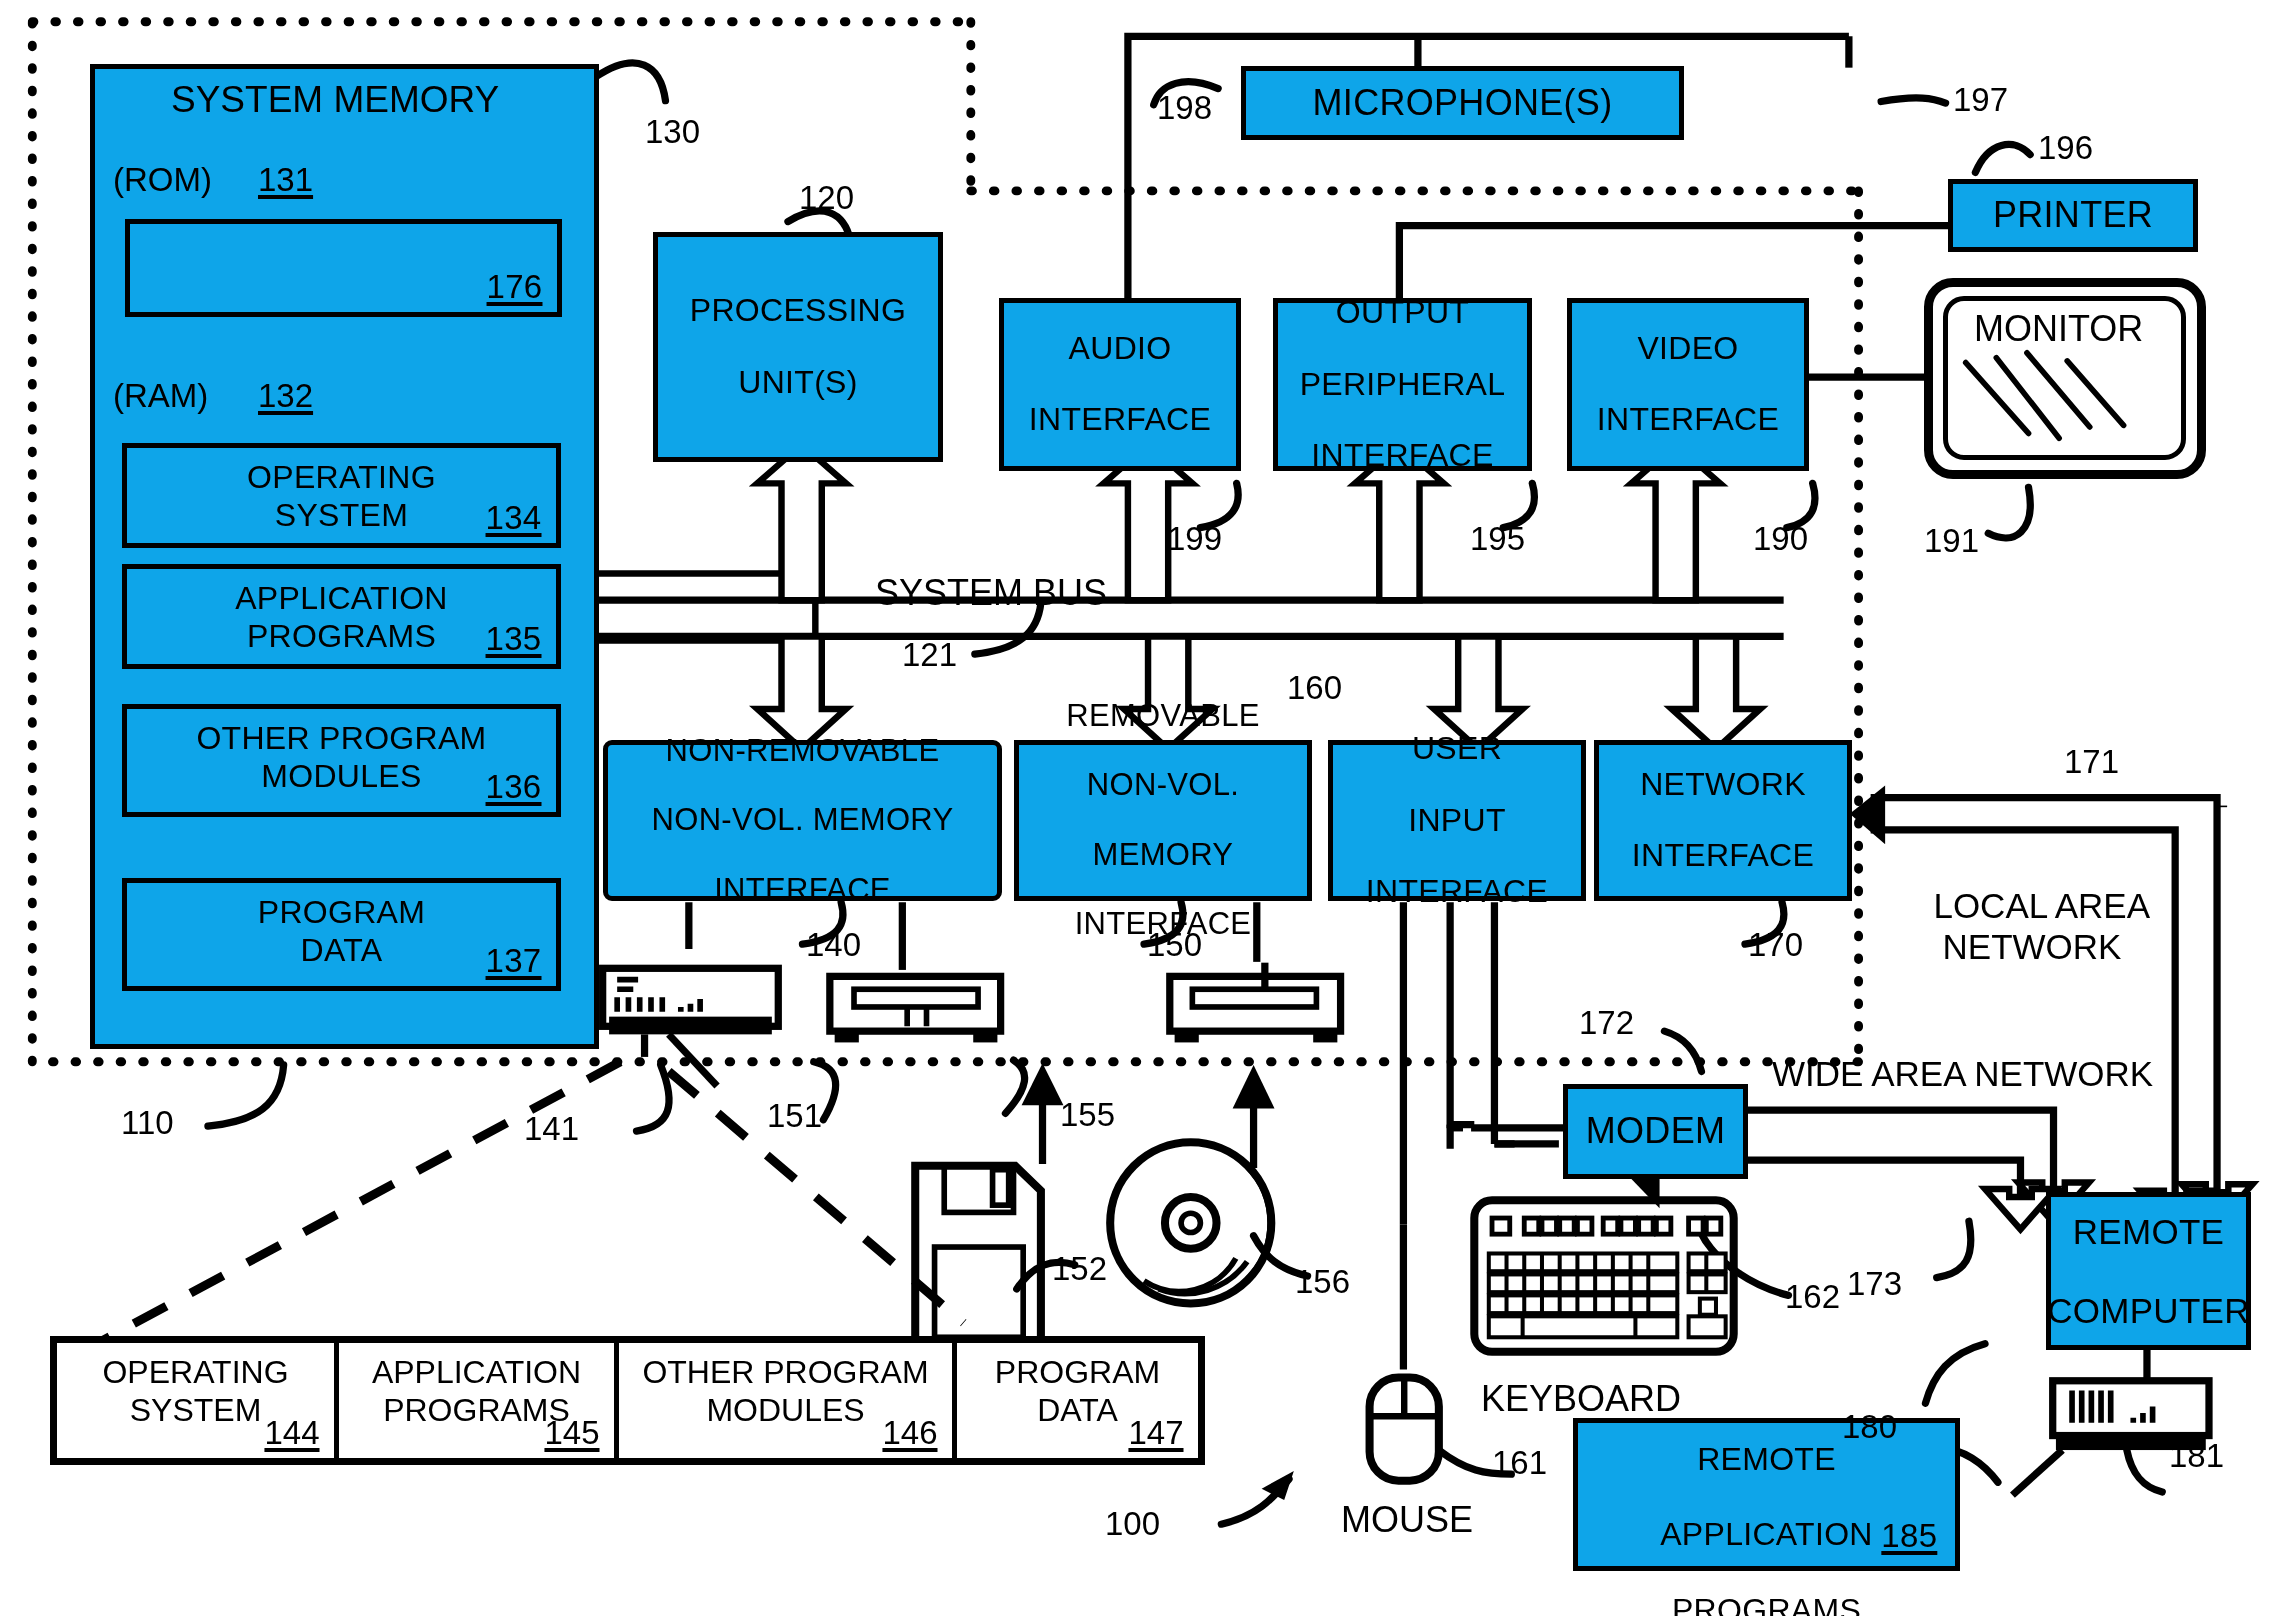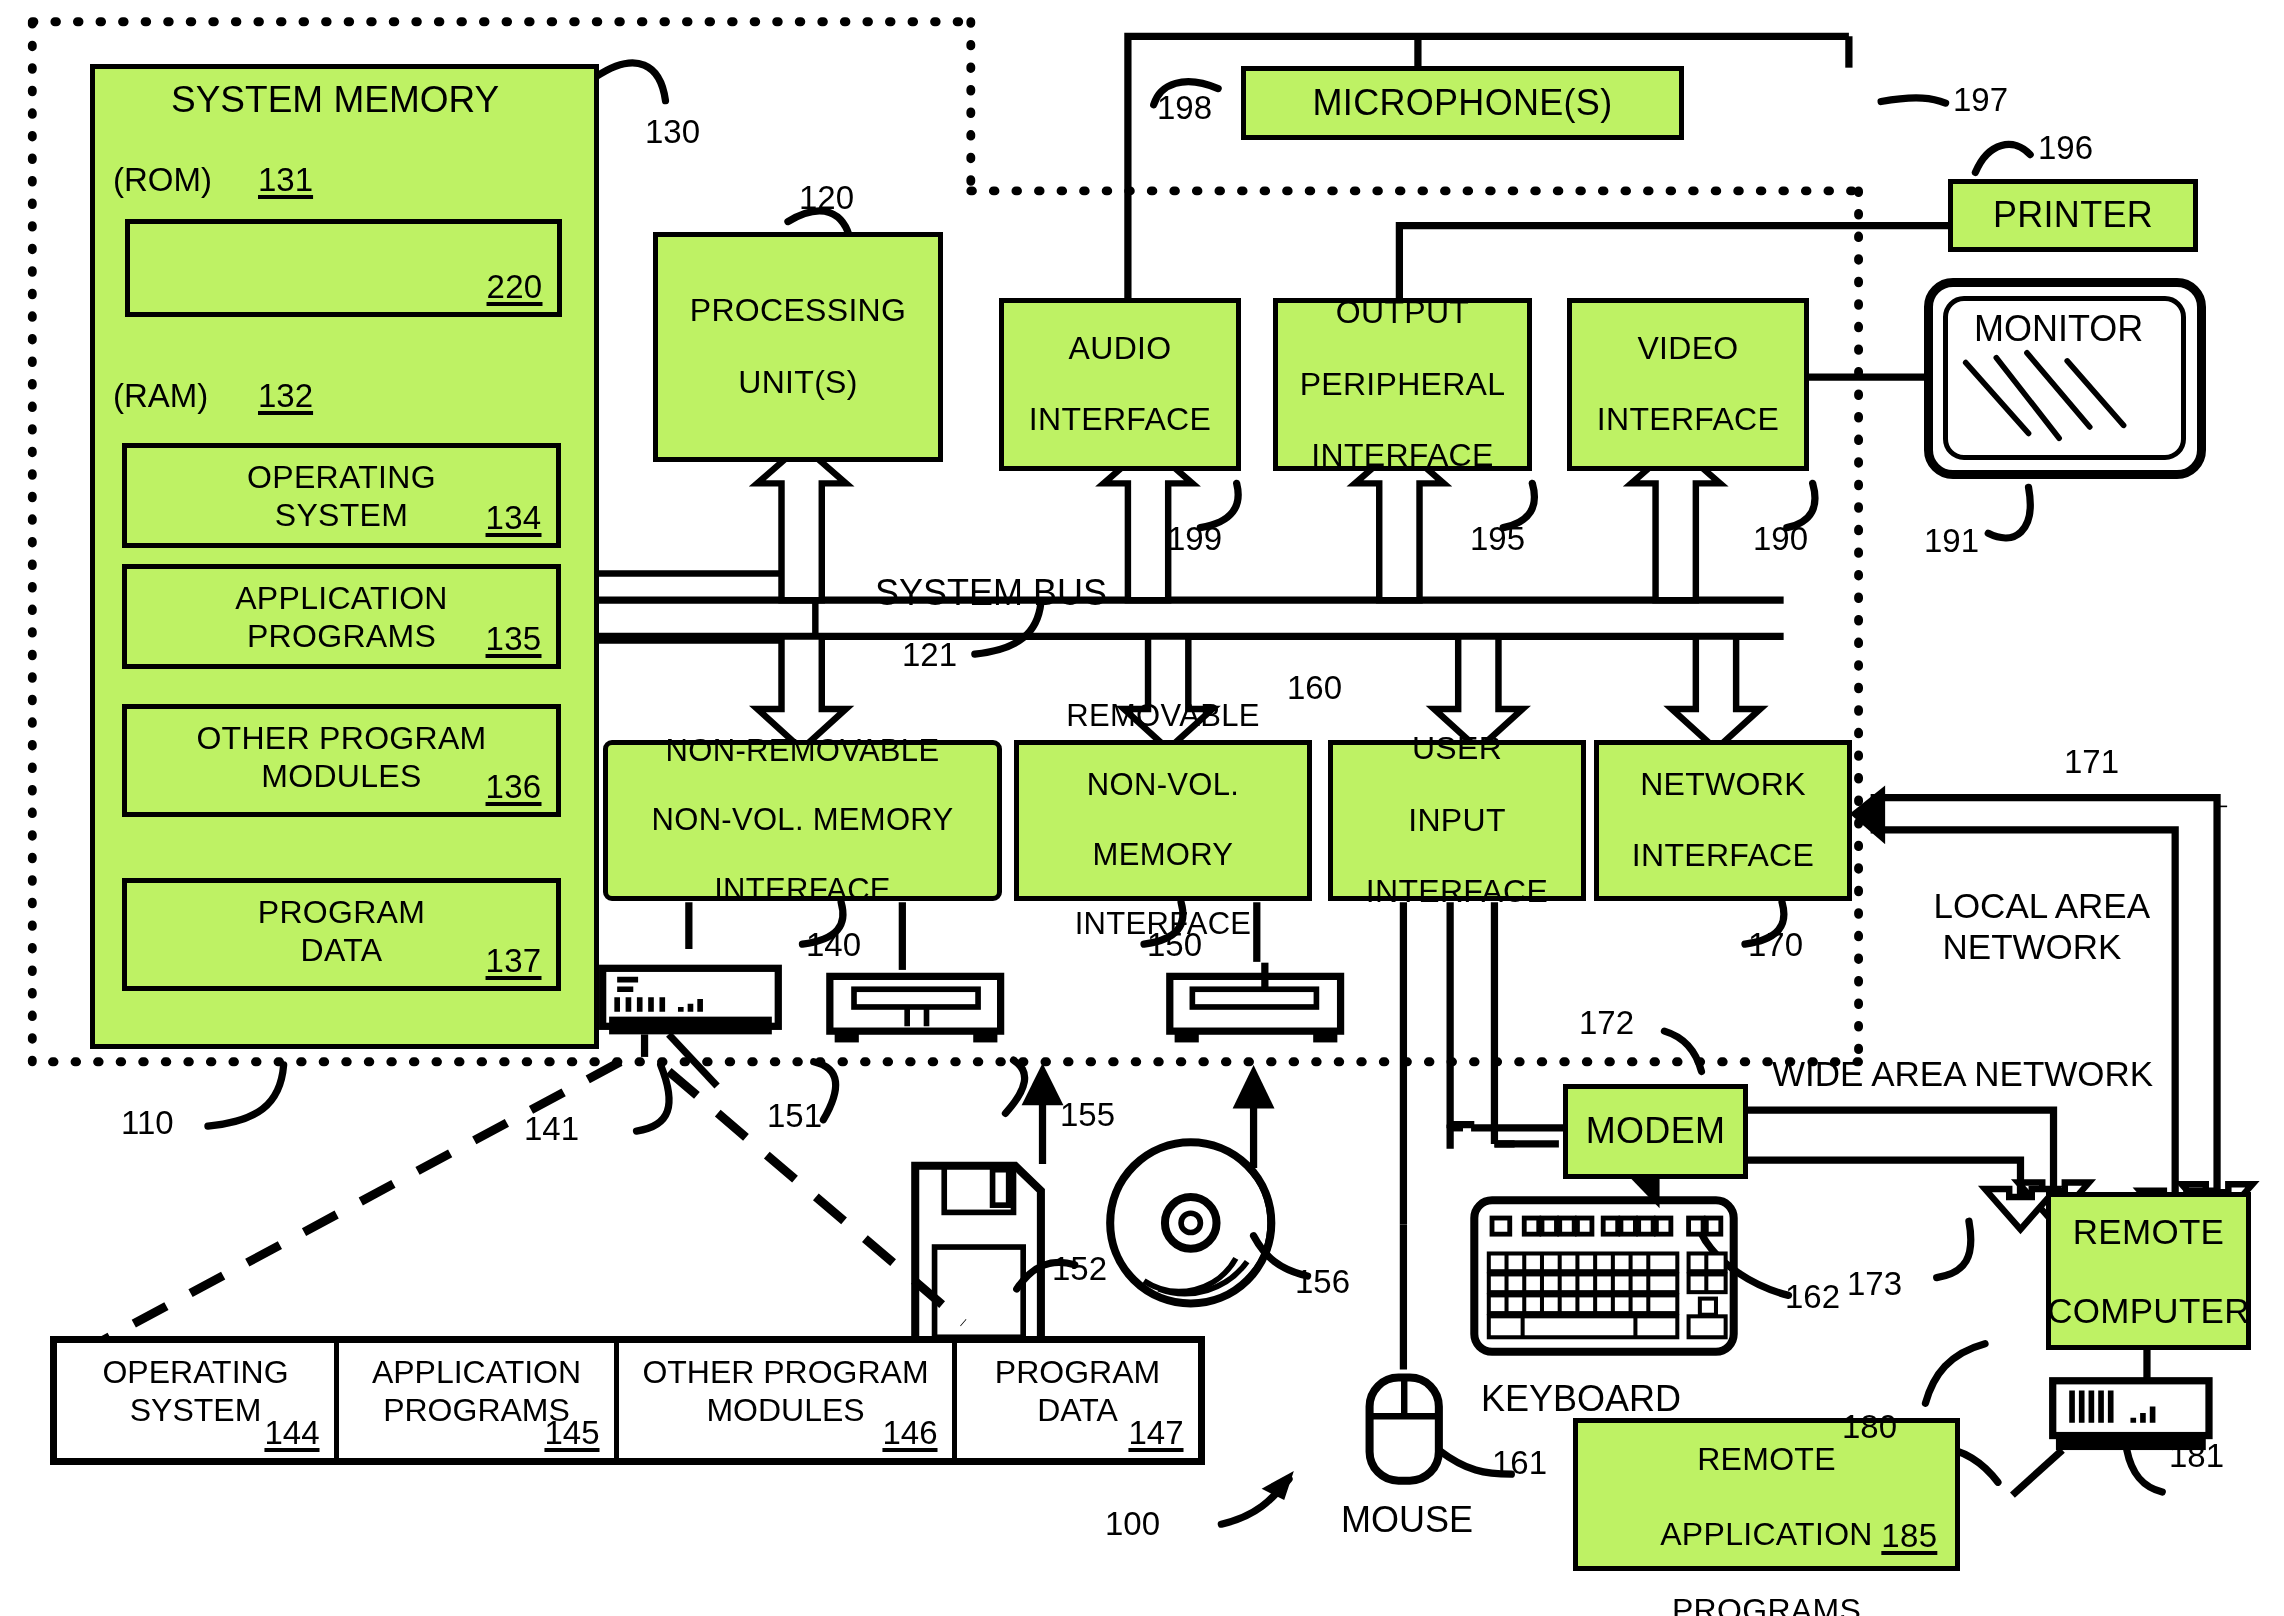--- a/index.html
+++ b/index.html
@@ -1,21 +1,21 @@
 <!DOCTYPE html>
 <html style="font-size:13px"><head>
 <meta charset="utf-8">
 <style>
   html,body{margin:0;padding:0;background:#fff;}
   body{width:2284px;height:1616px;position:relative;
        font-family:"Liberation Sans","DejaVu Sans",sans-serif;color:#000;overflow:hidden;}
   #stage{position:absolute;left:0;top:0;width:2284px;height:1228px;}
   svg{position:absolute;left:0;top:0;width:2284px;height:1616px;overflow:visible;}
 
-  .bx{position:absolute;border:5.6px solid #000;background:#bef264;box-sizing:border-box;
+  .bx{position:absolute;border:5.6px solid #000;background:#0ea5e9;box-sizing:border-box;
       display:flex;align-items:center;justify-content:center;text-align:center;
       font-size:32px;line-height:1.12;letter-spacing:0.3px;}
   .bx span{display:block;}
   .ref{position:absolute;font-size:33px;text-decoration:underline;text-underline-offset:4px;
        text-decoration-thickness:4px;}
   .lbl{position:absolute;font-size:33px;white-space:pre;}
   .lblc{position:absolute;font-size:32px;white-space:pre;text-align:center;line-height:1.15;}
   .inner-ref{position:absolute;right:14.5px;bottom:6.4px;font-size:33px;
              text-decoration:underline;text-underline-offset:4px;text-decoration-thickness:4px;}
   .celltxt{position:absolute;left:0;right:0;top:11.3px;font-size:32px;line-height:1.18;text-align:center;}
@@ -298,21 +298,21 @@
     <path class="s w9" d="M2560 1800 L2498 1856"></path>
   </g>
 </svg>
 
 <div class="bx" style="left:90px;top:64px;width:509px;height:985px;display:block;"></div>
 <div class="lbl" style="left:171px;top:79px;font-size:37px;">SYSTEM MEMORY</div>
 <div class="lbl" style="left:113px;top:161px;">(ROM)</div>
 <div class="ref" style="left:258px;top:161px;">131</div>
 
 <div class="bx" style="left:125px;top:219px;width:437px;height:98px;display:block;">
-  <div class="inner-ref">220</div>
+  <div class="inner-ref">176</div>
 </div>
 
 <div class="lbl" style="left:113px;top:377px;">(RAM)</div>
 <div class="ref" style="left:258px;top:377px;">132</div>
 
 <div class="bx" style="left:122px;top:443px;width:439px;height:105px;display:block;">
   <div class="celltxt">
     <span>OPERATING</span>
     <span>SYSTEM</span>
   </div>

